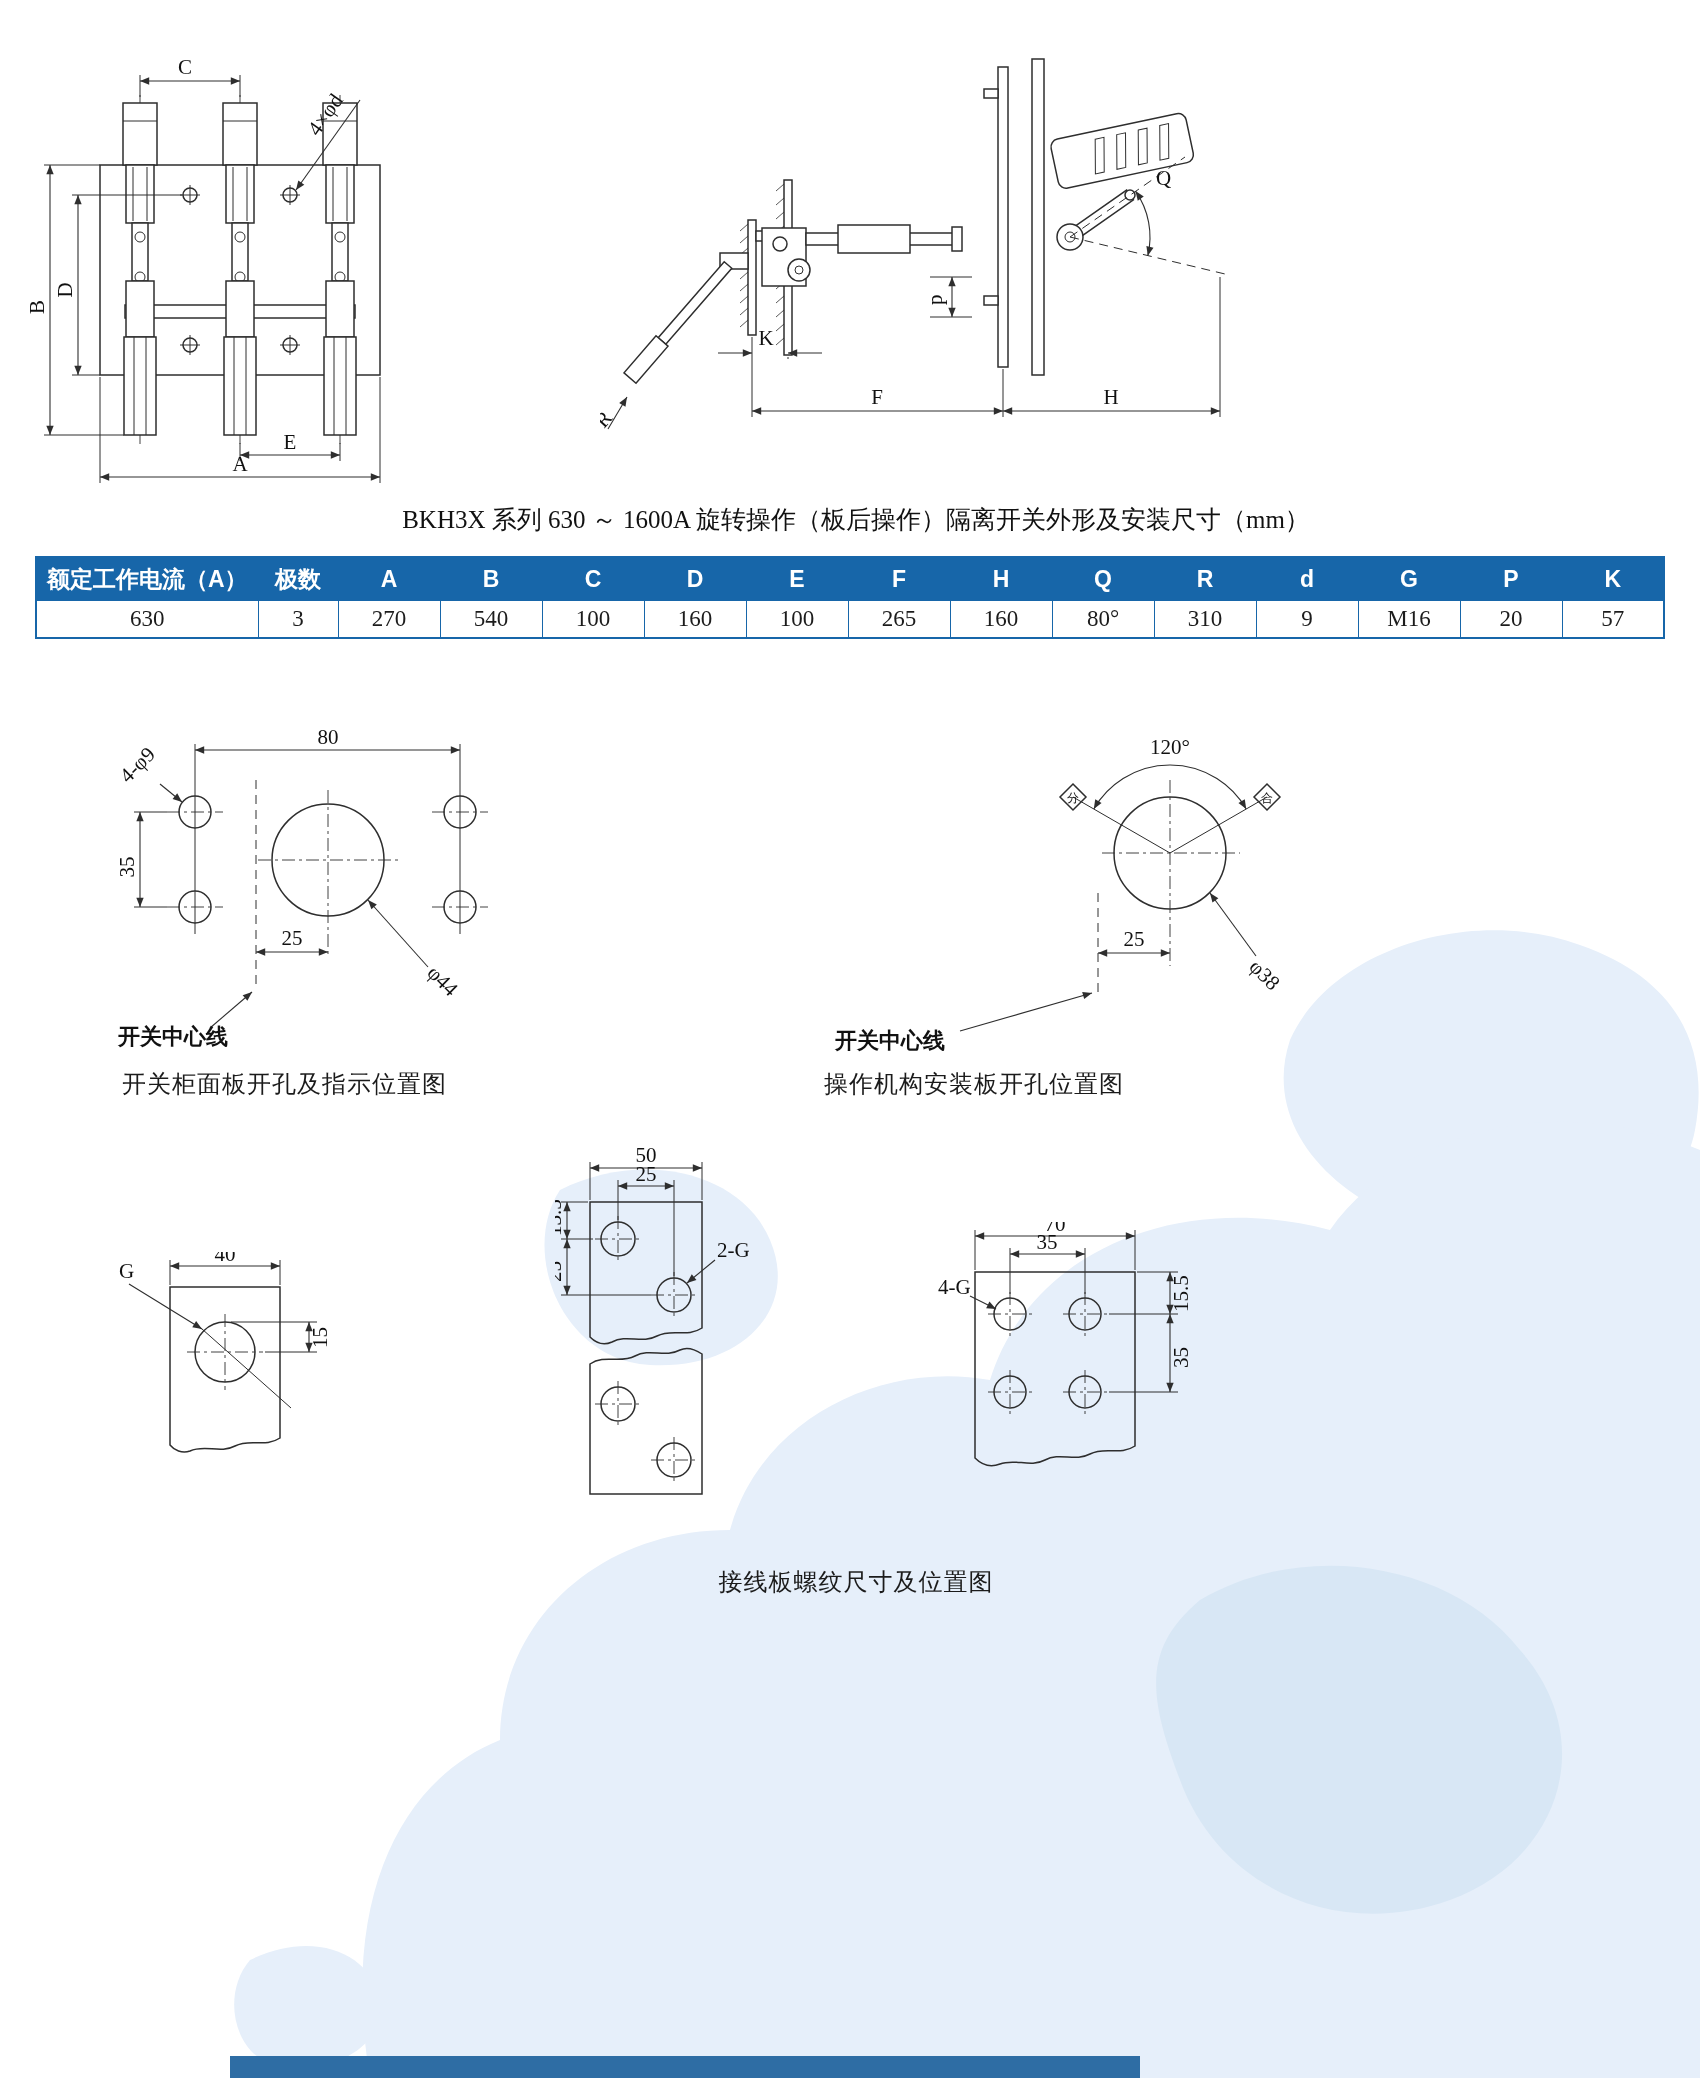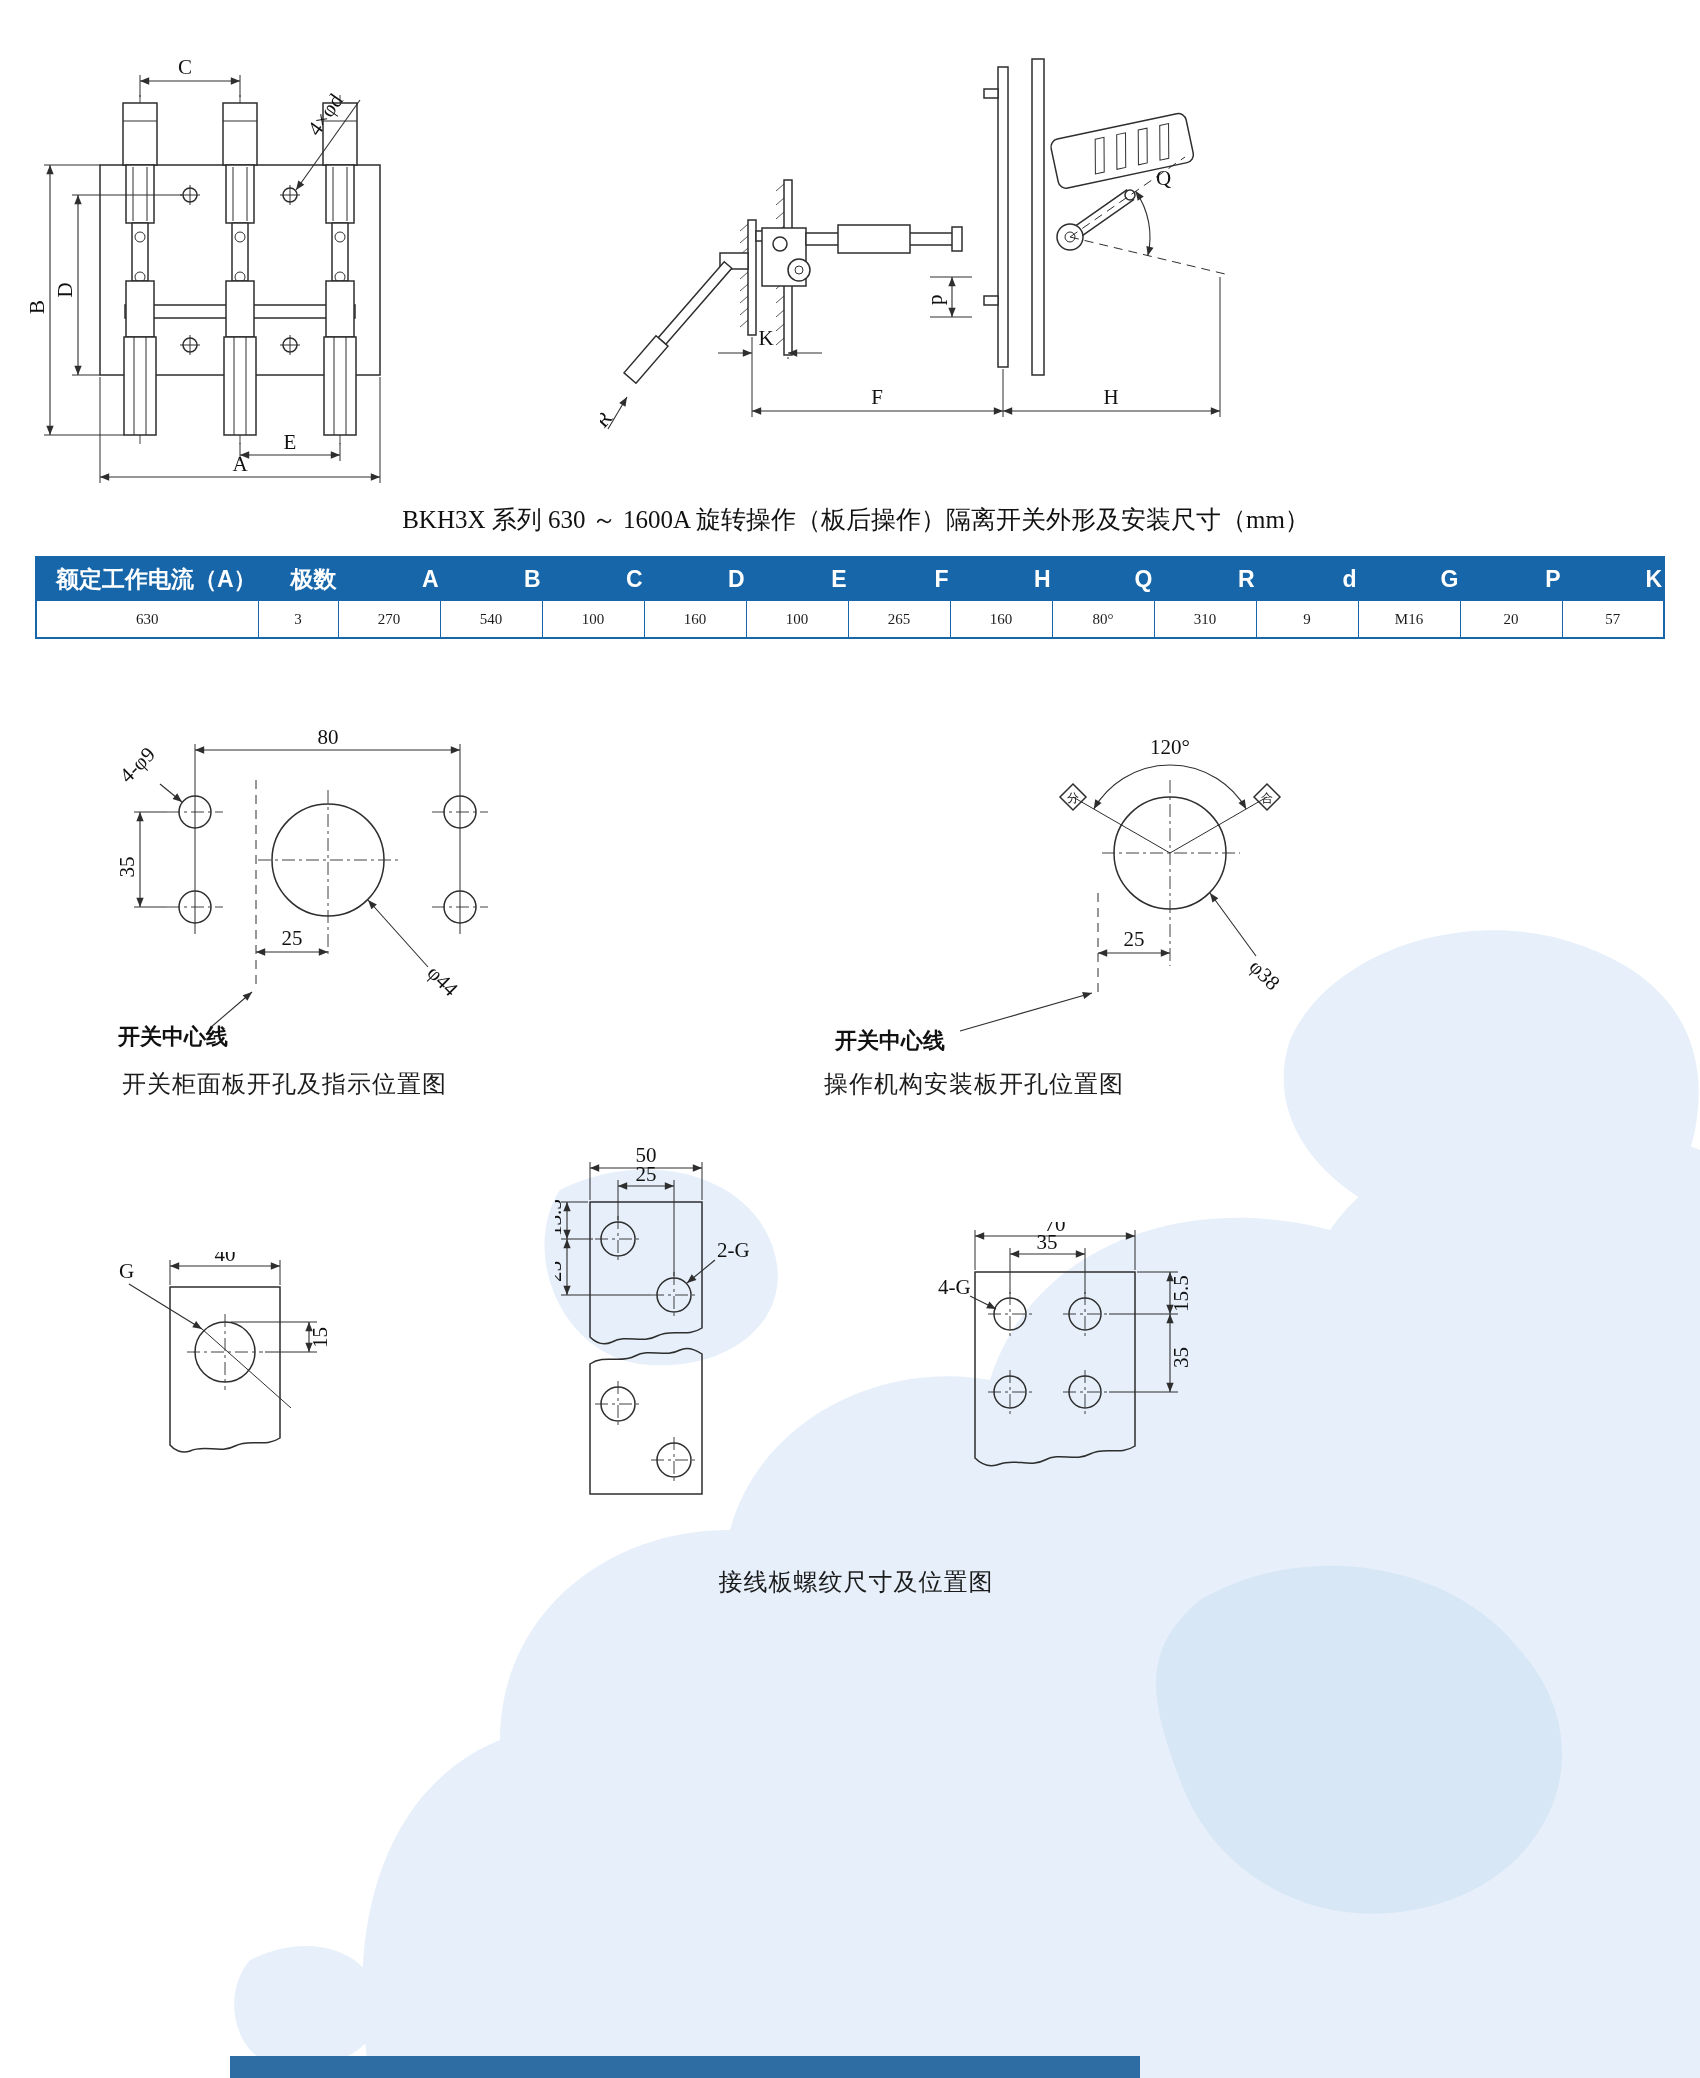--- a/index.html
+++ b/index.html
@@ -20,23 +20,23 @@
   
   .caption{color:#1b1b1b;font-size:24px;font-weight:500;letter-spacing:1px;
            font-family:"Liberation Sans",sans-serif;}
   .caption-center{left:0;right:0;text-align:center;padding-left:12px;}
   .caption-main{font-family:"Liberation Serif",serif;font-size:25px;font-weight:400;color:#111;}
   
   table.spec{border-collapse:collapse;table-layout:fixed;width:1630px;
              font-family:"Liberation Serif",serif;}
   table.spec th{background:#1766a9;color:#fff;font-family:"Liberation Sans",sans-serif;
                 font-weight:700;font-size:23px;height:40px;border:1.6px solid #1766a9;
-                border-left:1px solid rgba(255,255,255,.35);text-align:right;}
+                border-left:1px solid rgba(255,255,255,.35);text-align:center;}
   table.spec th:first-child{border-left:1.6px solid #1766a9;}
-  table.spec td{border:1.6px solid #1766a9;color:#1c1c1c;font-size:15px;height:34px;
+  table.spec td{border:1.6px solid #1766a9;color:#1c1c1c;font-size:23px;height:34px;
                 text-align:center;background:transparent;}
   table.spec{border:2.5px solid #1766a9;}
 </style>
 </head>
 <body>
 
 <div id="page">
 
   <svg class="abs" style="left:0;top:0" width="1700" height="2078" viewBox="0 0 1700 2078">
     <path d="M1290,1040 C1330,950 1470,905 1580,945 C1680,980 1710,1050 1695,1130

